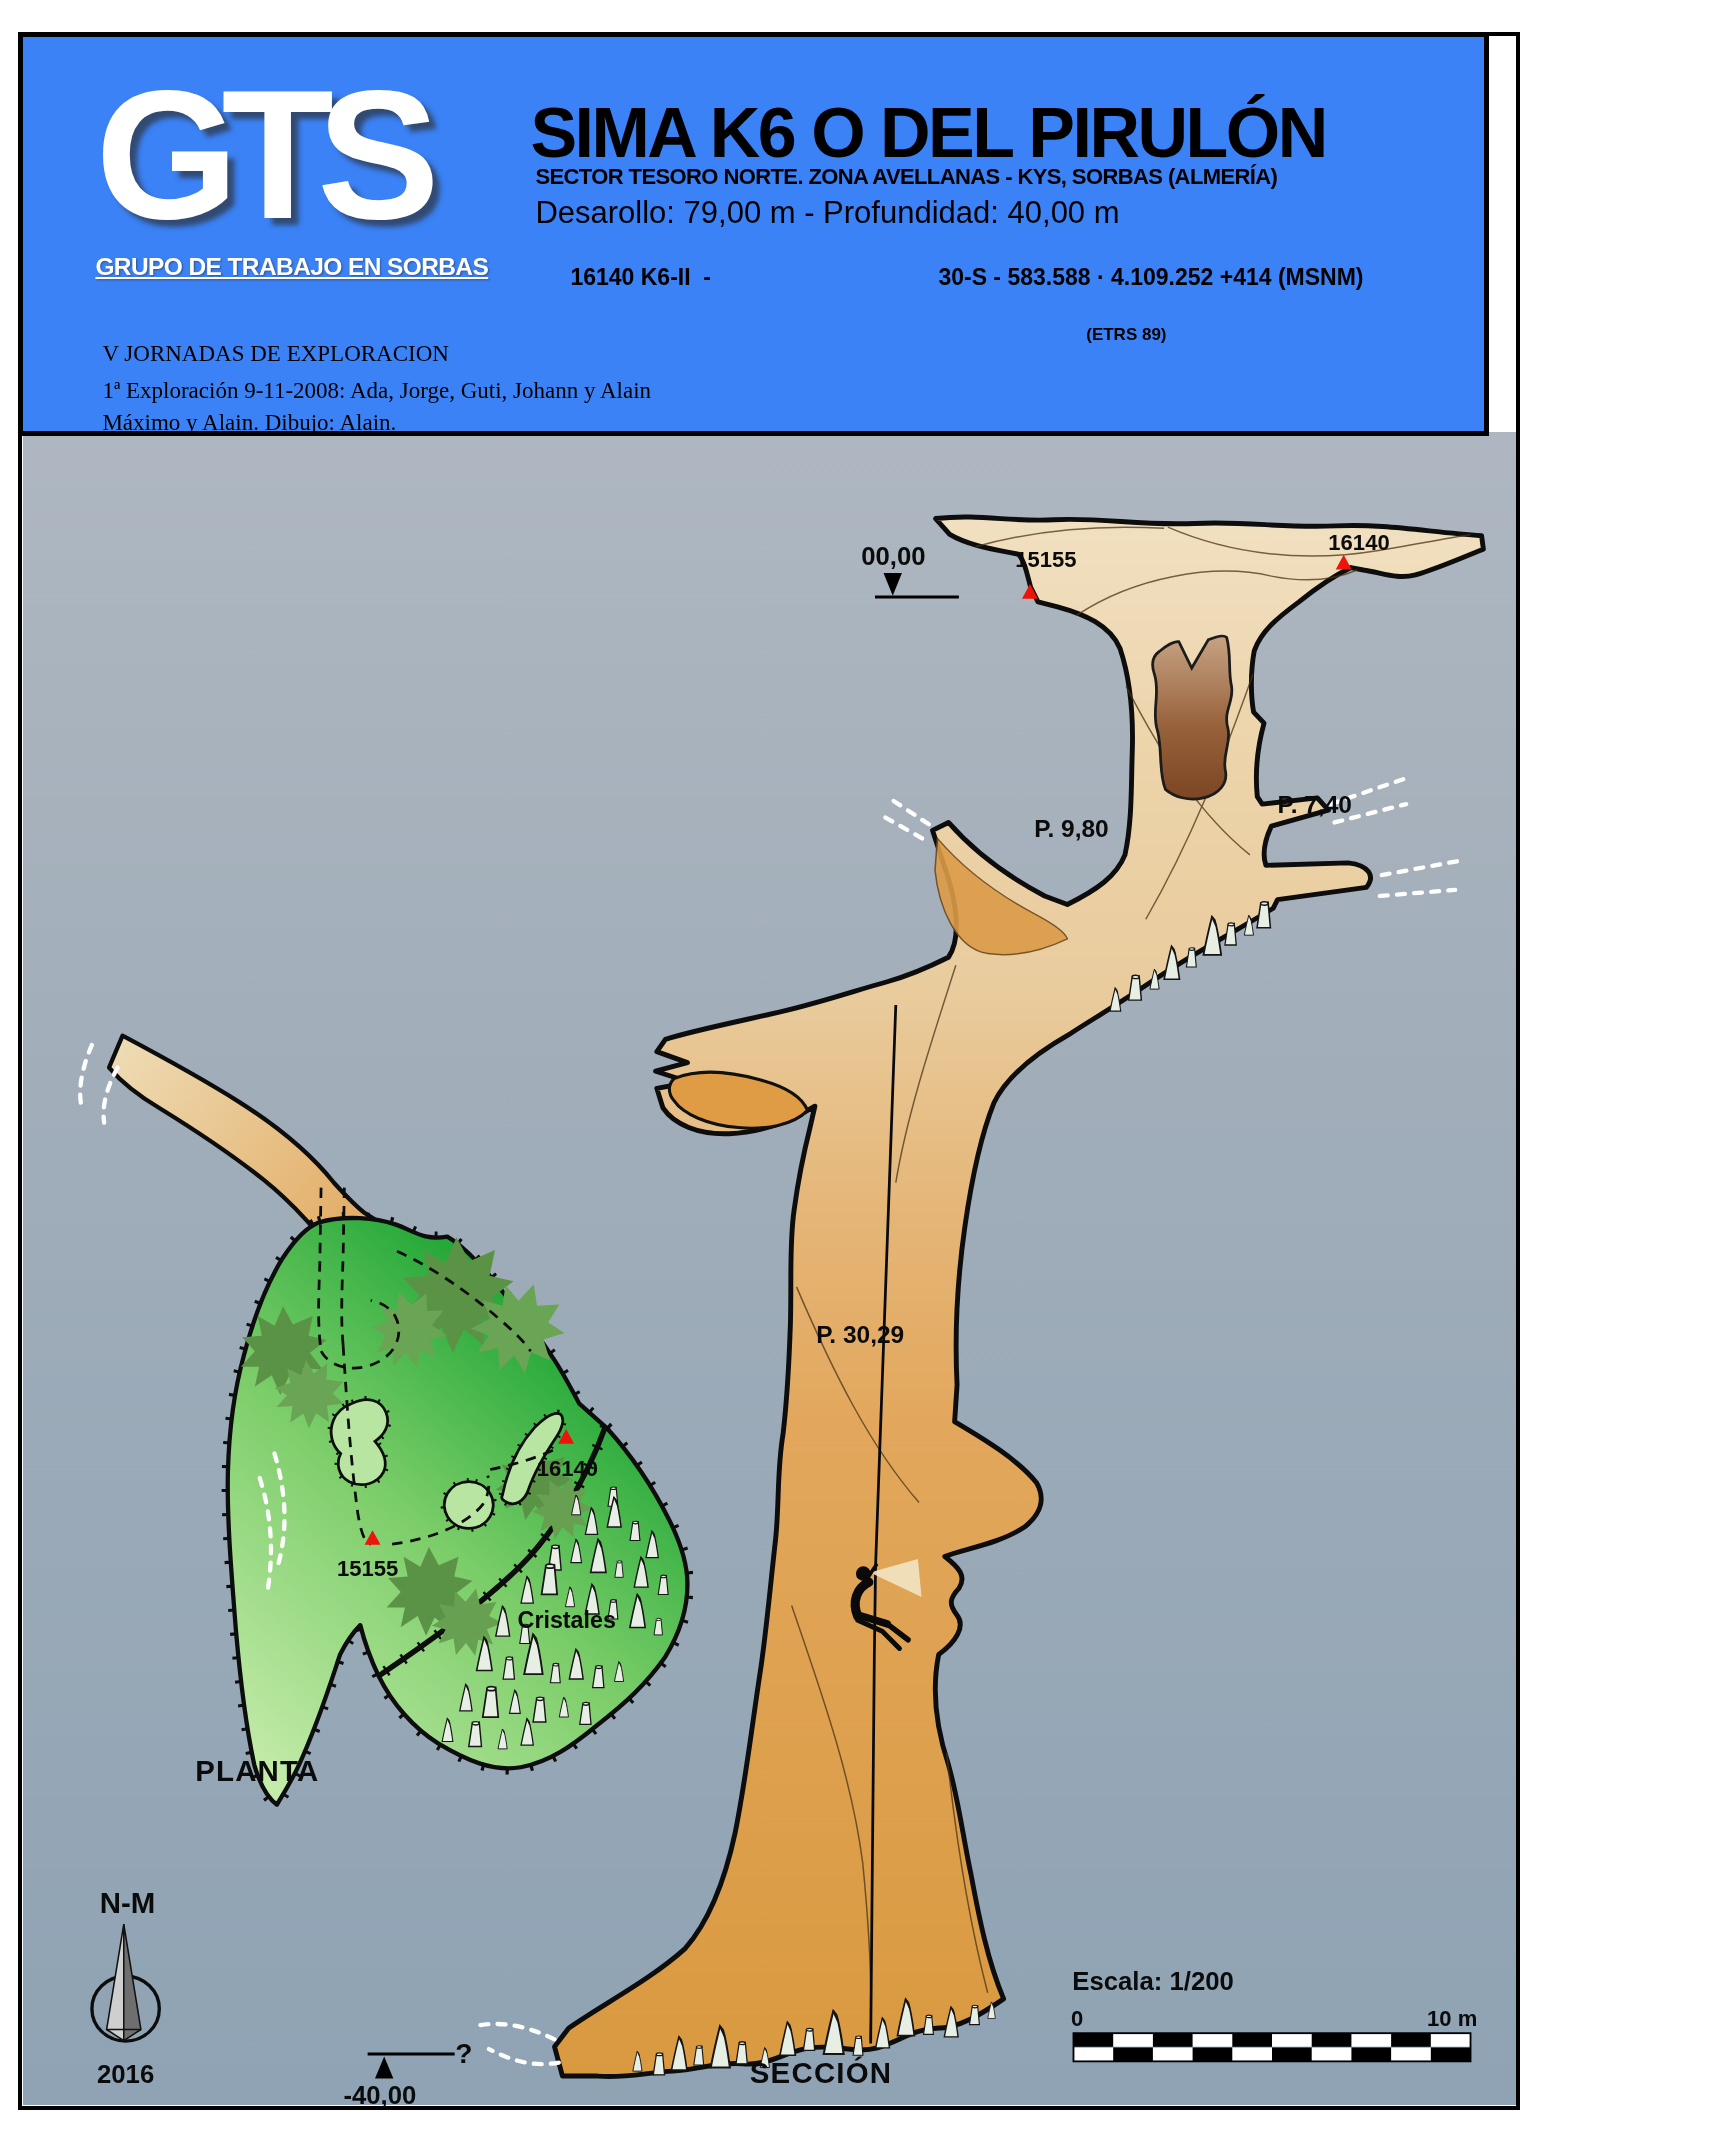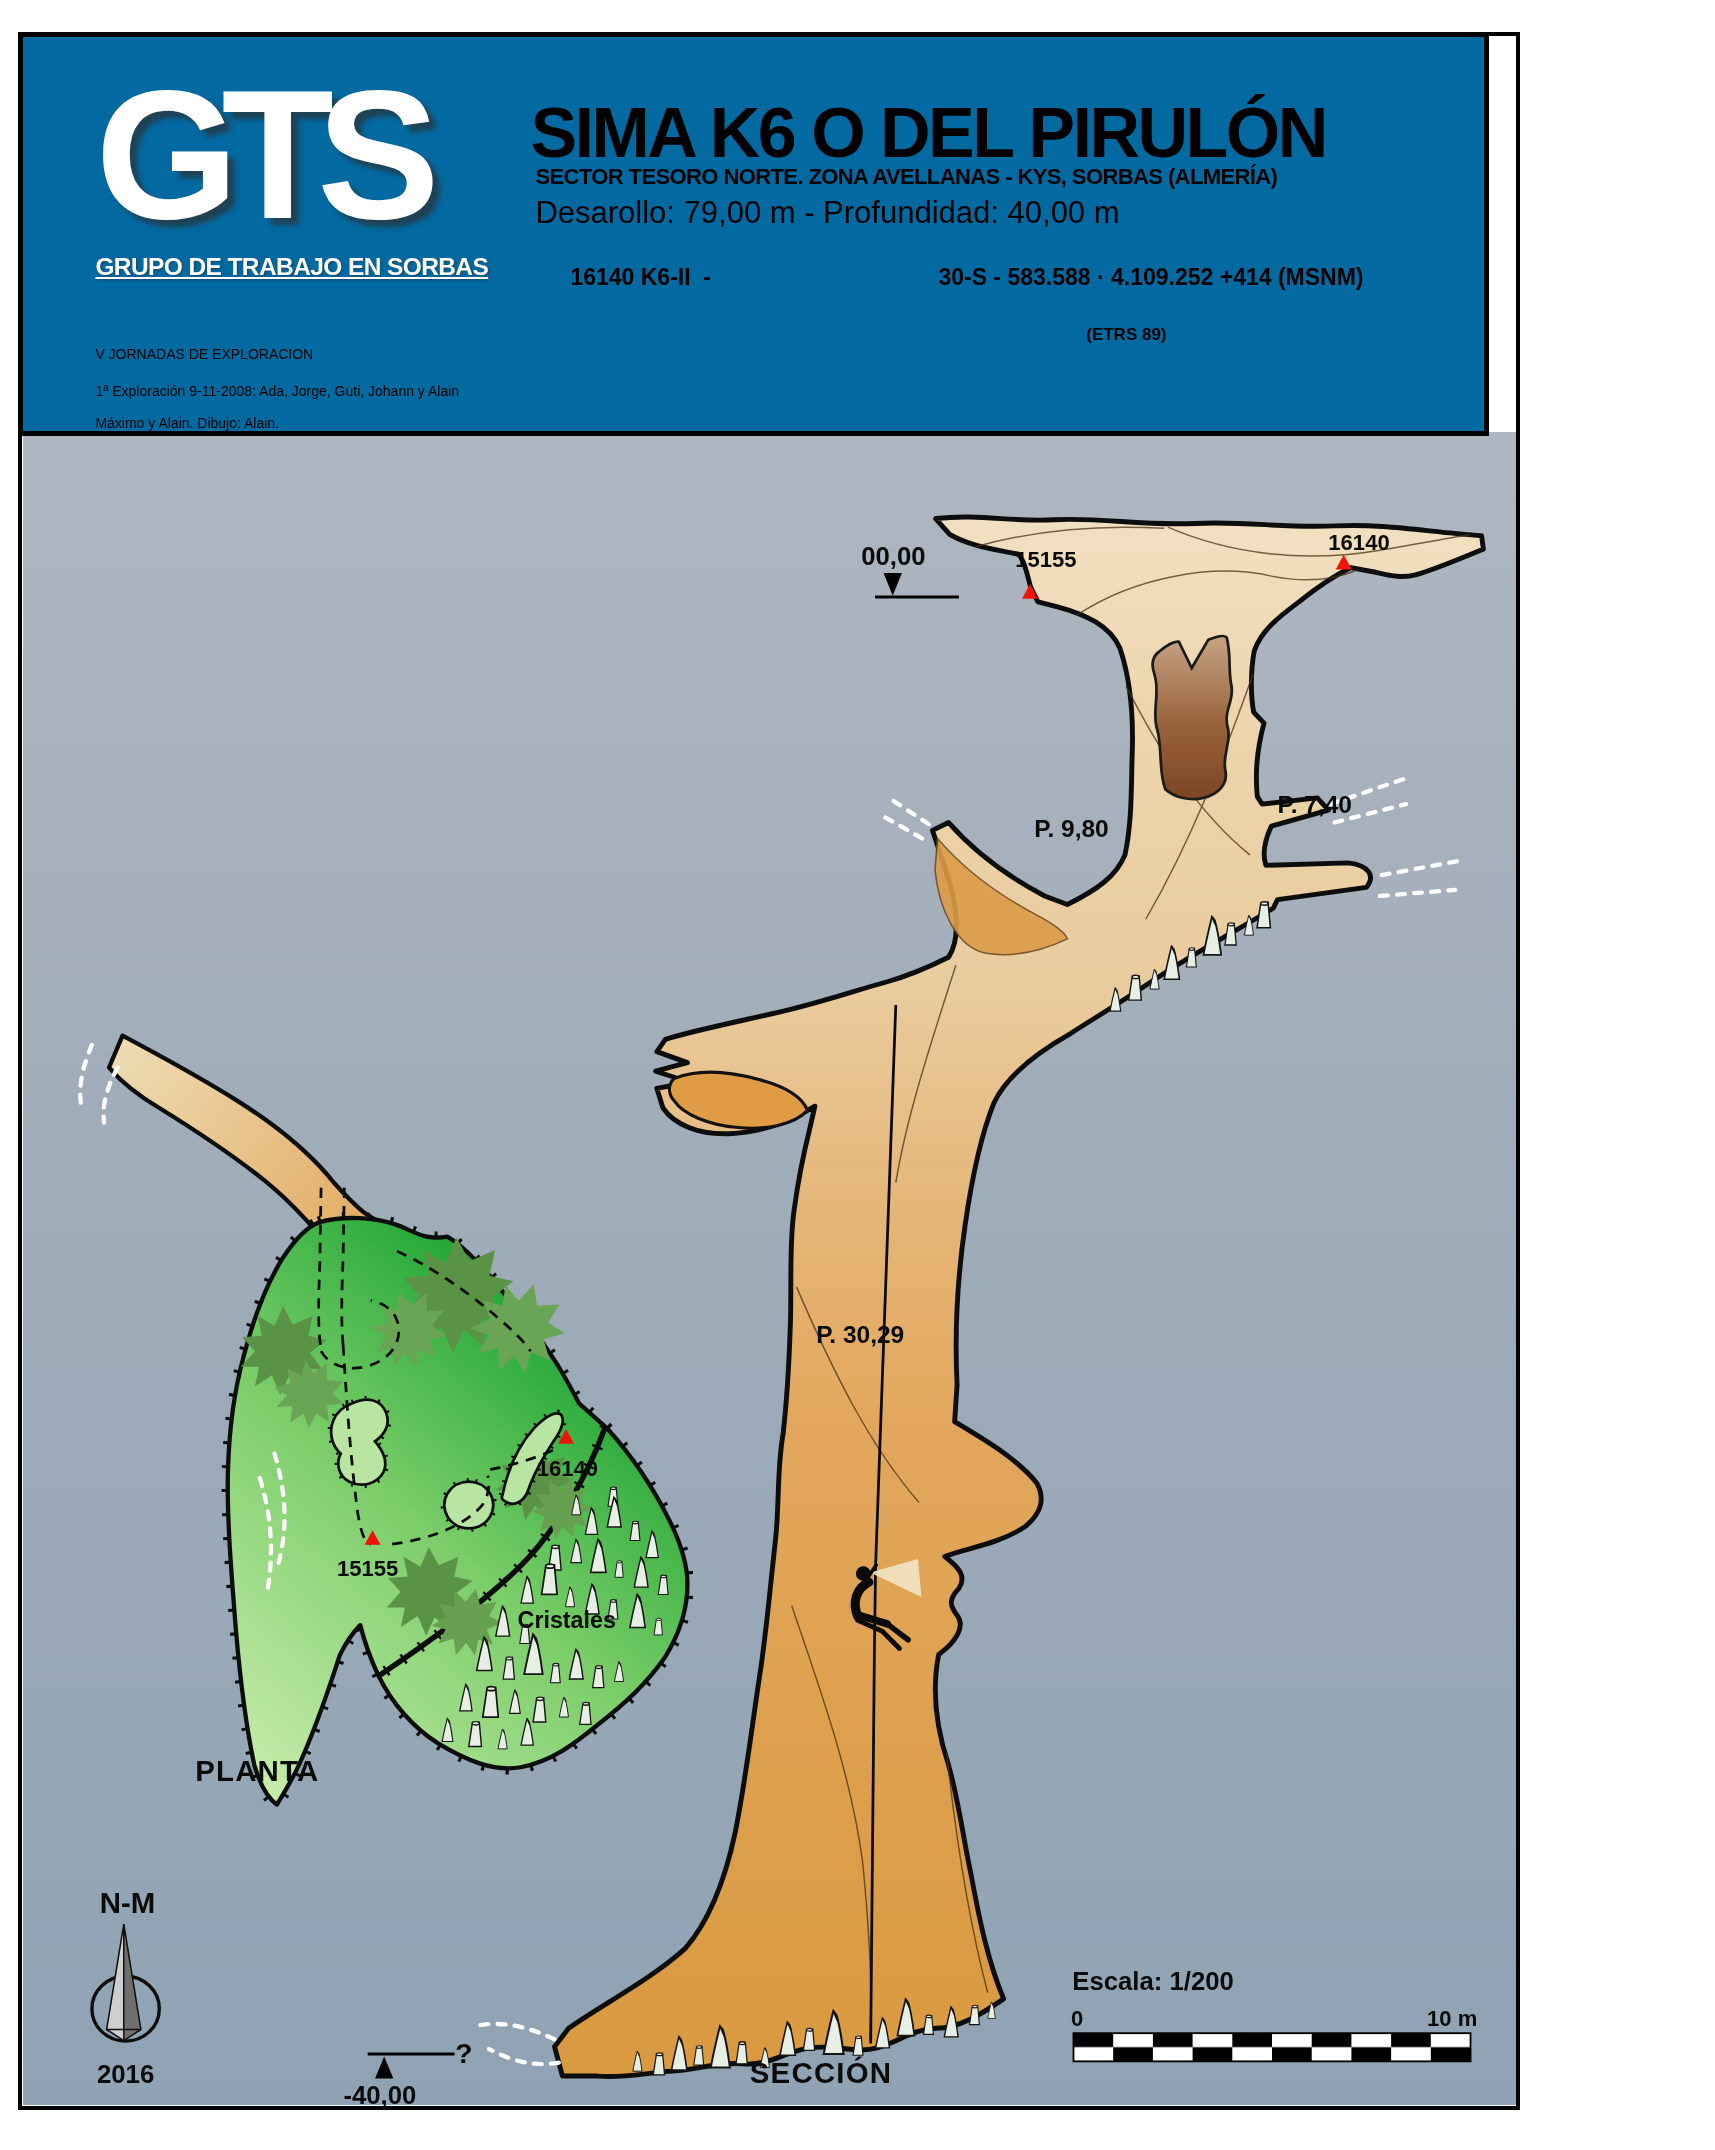--- a/index.html
+++ b/index.html
@@ -1,30 +1,30 @@
 <!DOCTYPE html>
 <html style="font-size:9.8px"><head>
 <meta charset="utf-8">
 <style>
   html,body{margin:0;padding:0;background:#fff;}
   body{width:1715px;height:2151px;position:relative;font-family:"Liberation Sans",sans-serif;overflow:hidden;}
   .frame{position:absolute;left:18.4px;top:32px;width:1502px;height:2078px;border:4.9px solid #000;box-sizing:border-box;background:#fff;}
   .map-bg{position:absolute;left:23px;top:432px;width:1493px;height:1673px;background:linear-gradient(180deg,#aeb7c1 0%,#a2aeba 35%,#8fa3b4 100%);}
   svg.overlay{position:absolute;left:0;top:0;width:1715px;height:2151px;}
-  .header{position:absolute;left:18.4px;top:32px;width:1471px;height:404px;background:#0369a1;border:5.5px solid #000;box-sizing:border-box;}
+  .header{position:absolute;left:18.4px;top:32px;width:1471px;height:404px;background:#3b82f6;border:5.5px solid #000;box-sizing:border-box;}
   .logo{position:absolute;left:72px;top:24.5px;color:#fff;font-weight:900;font-size:184px;line-height:184px;letter-spacing:-17px;text-shadow:7.4px 7.4px 5.5px rgba(45,45,45,.66);}
   .logo-sub{position:absolute;left:72px;top:216px;color:#fff;font-weight:700;font-size:24.5px;letter-spacing:-0.6px;text-shadow:1.2px 1.2px 1.8px rgba(45,45,45,.5);text-decoration:underline;}
   .title{position:absolute;left:507px;top:56px;color:#000;font-weight:900;font-size:70px;letter-spacing:-2.5px;white-space:nowrap;}
   .subtitle{position:absolute;left:512px;top:127px;font-weight:700;font-size:22px;letter-spacing:-0.6px;white-space:nowrap;}
   .stats{position:absolute;left:512px;top:158px;font-weight:400;font-size:31px;white-space:nowrap;}
   .stations{position:absolute;left:547px;top:225px;font-weight:700;font-size:23px;}
   .st-row{display:flex;white-space:pre;line-height:31px;}
   .st-left{width:368px;}
   .etrs{position:absolute;left:919px;top:288px;width:368px;text-align:center;font-weight:700;font-size:17px;}
-  .notes{position:absolute;left:72px;top:301px;font-size:14px;line-height:32px;white-space:nowrap;}
+  .notes{position:absolute;left:79px;top:301px;font-size:23px;line-height:32px;white-space:nowrap;font-family:Liberation Serif, serif;}
   .notes .first{margin-bottom:4.9px;}
   text{font-family:"Liberation Sans",sans-serif;}
   .lbl{font-weight:700;fill:#0b0b0b;}
 </style>
 </head>
 <body>
 
 <div class="frame"></div>
 <div class="map-bg"></div>
 

